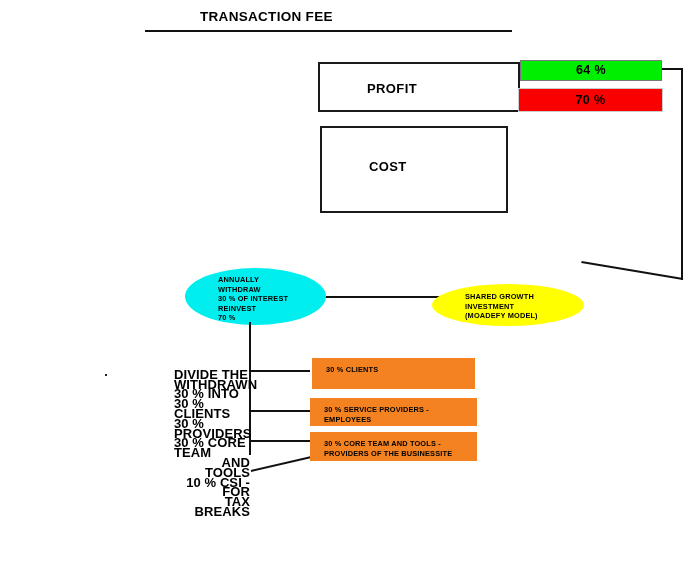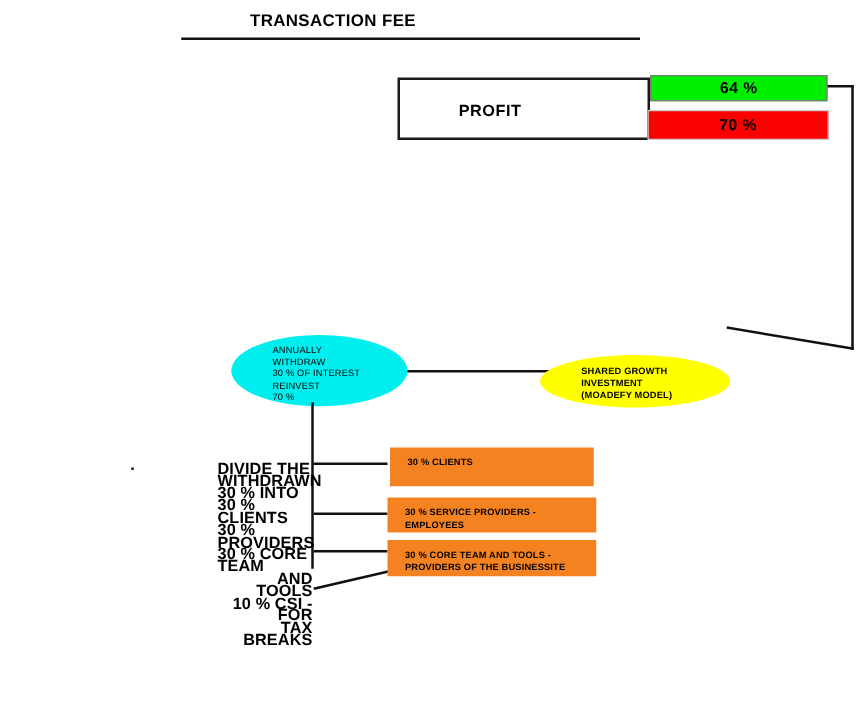--- a/index.html
+++ b/index.html
@@ -130,21 +130,21 @@
     position: absolute;
   }
   #cyan-ellipse {
     left: 185px; top: 268px; width: 141px; height: 57px;
     background: #00eeee;
   }
   #cyan-ellipse-label {
     position: absolute;
     left: 33px; top: 7px;
     font-size: 7.4px;
-    font-weight: normal;
+    font-weight: bold;
     color: #000000;
     line-height: 9.6px;
     letter-spacing: 0.15px;
     white-space: pre-line;
   }
   #yellow-ellipse {
     left: 432px; top: 272px; width: 152px; height: 42px;
     background: #ffff00;
     margin-top: 12px;
   }
@@ -202,20 +202,23 @@
 <div id="canvas">
 
   <div class="abs" id="title">TRANSACTION FEE</div>
   <div class="abs" id="title-rule"></div>
 
 
   <div class="abs outline-box" id="profit-box">
     <div class="box-label">PROFIT</div>
   </div>
 
+  <div class="abs outline-box" id="cost-box">
+    <div class="box-label">COST</div>
+  </div>
 
   <div class="abs pct-box" id="pct-green">64 %</div>
   <div class="abs pct-box" id="pct-red">70 %</div>
 
   <div class="abs line" id="lnk-green-right"></div>
   <div class="abs line" id="lnk-green-down"></div>
   <div class="abs line" id="lnk-green-back"></div>
 
   <div class="abs line" id="lnk-cyan-yellow"></div>
 

